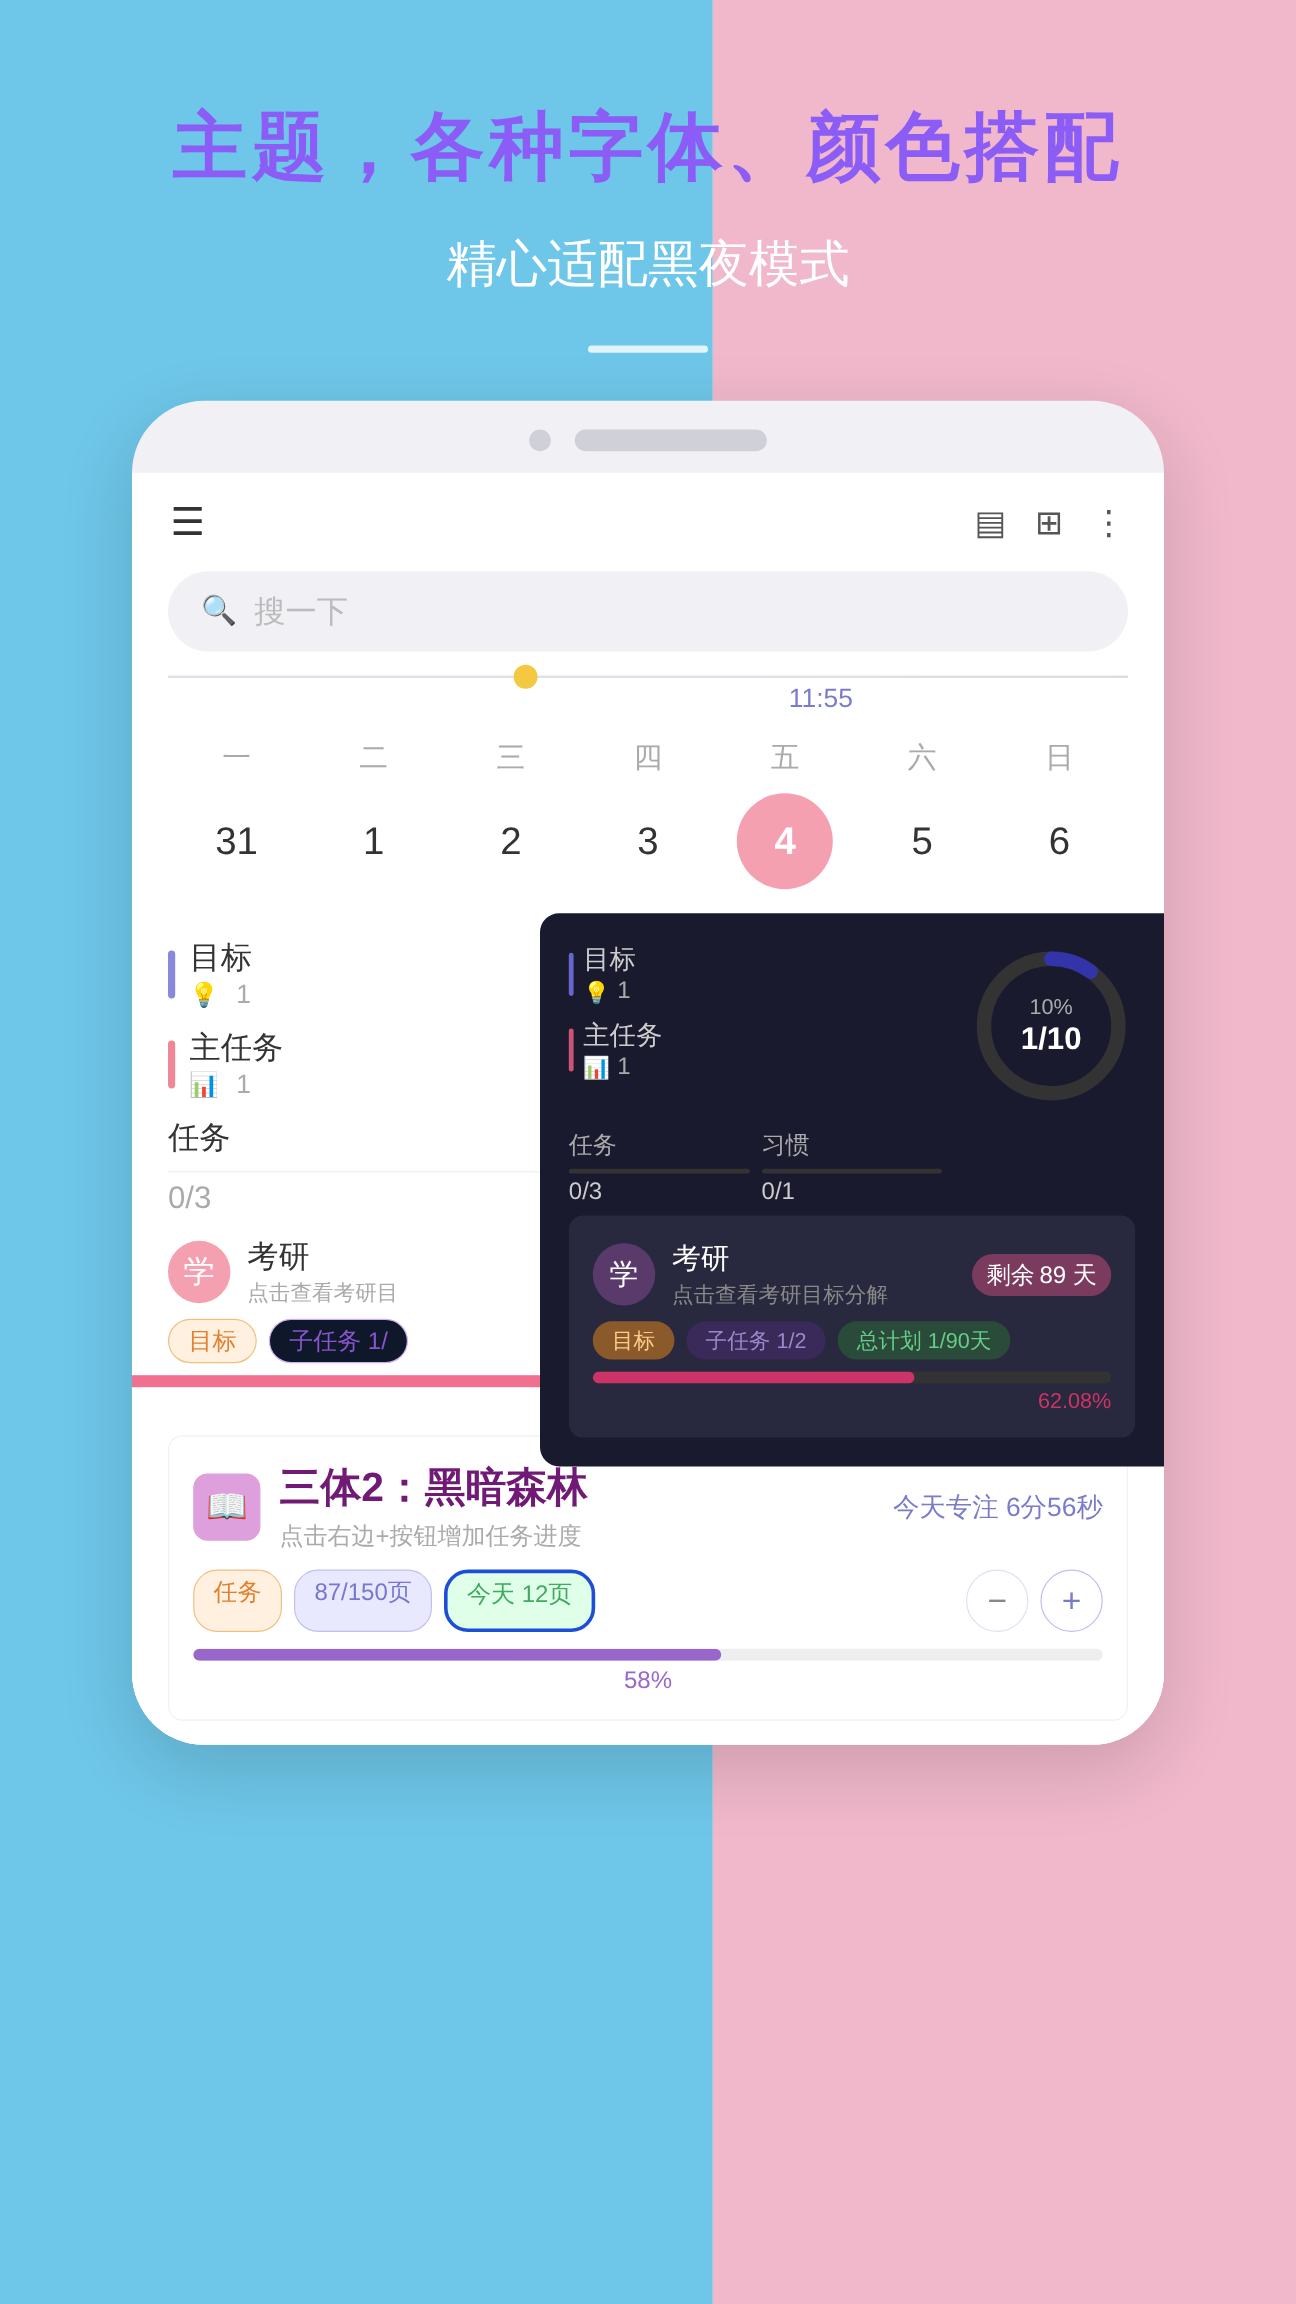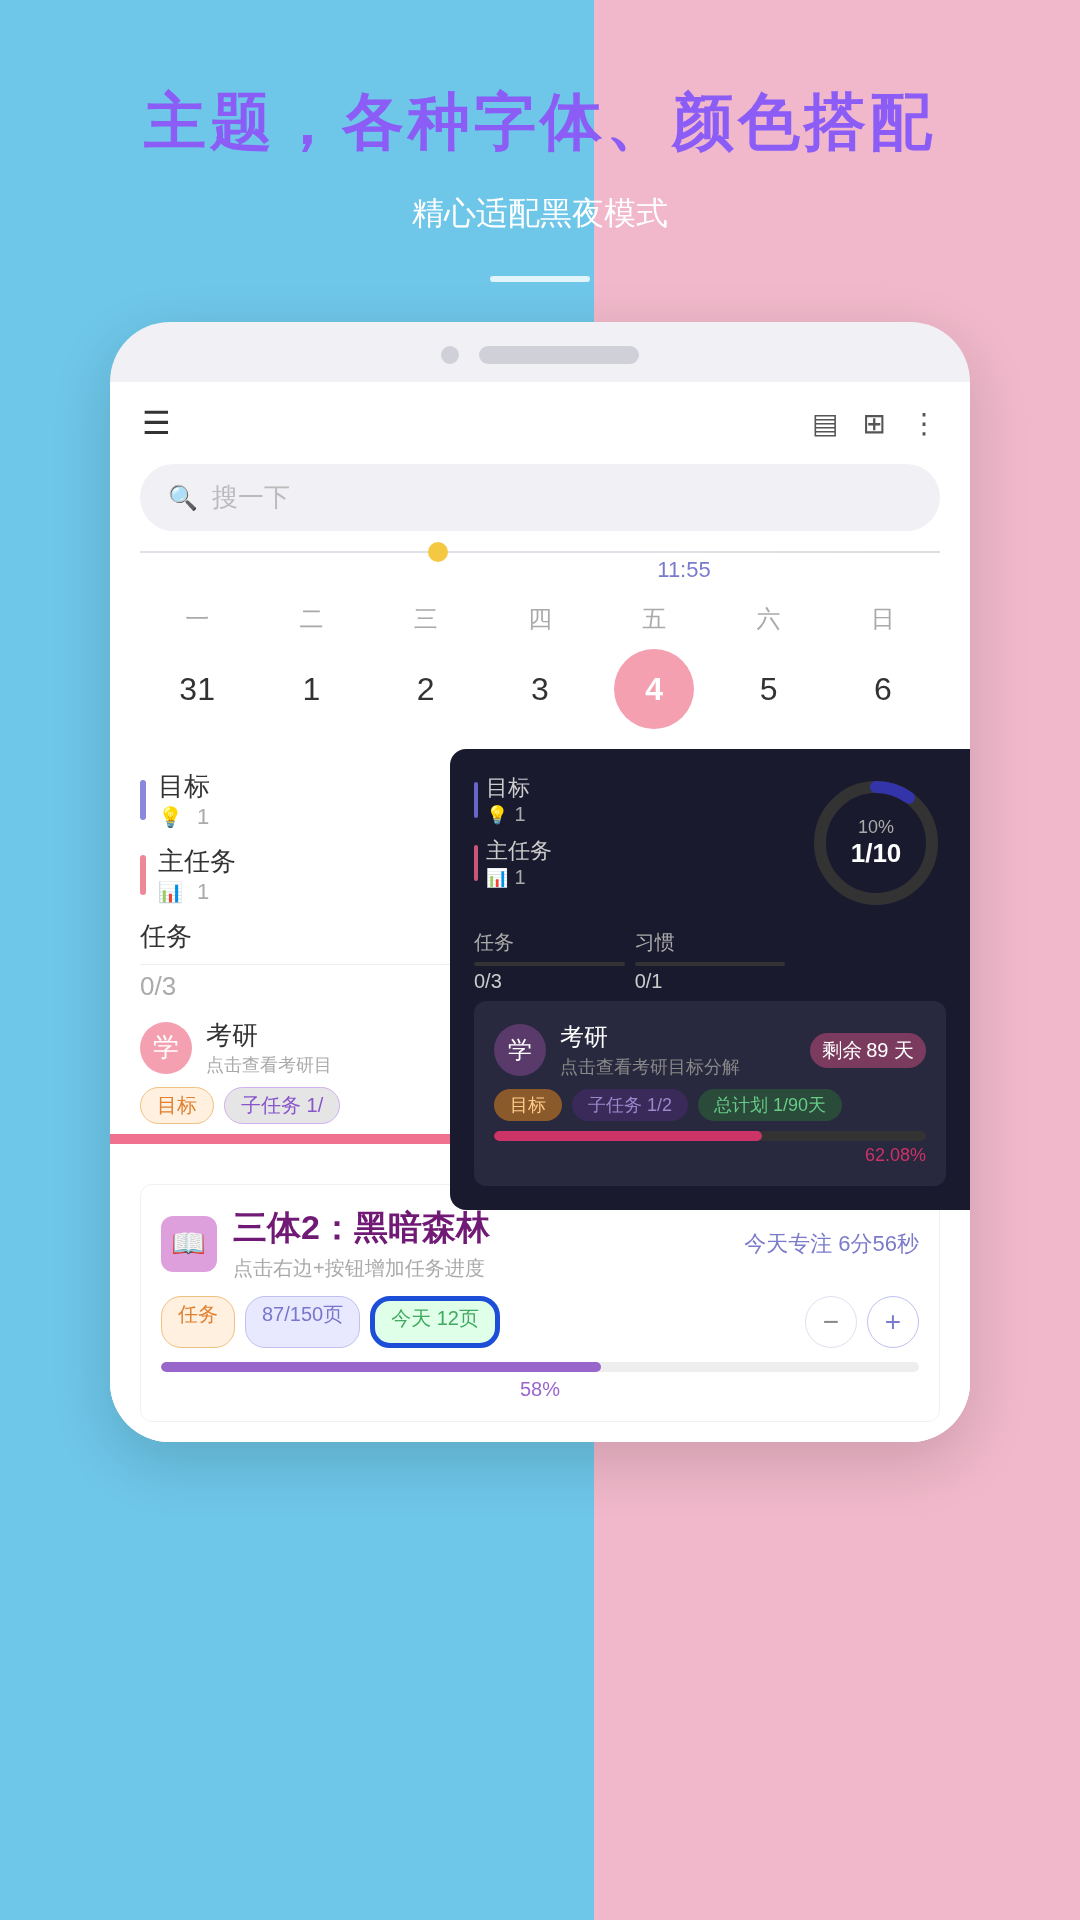--- a/index.html
+++ b/index.html
@@ -36,21 +36,21 @@
       padding-top: 80px;
     }
     .hero-title {
       font-size: 62px;
       font-weight: 700;
       color: #8b5cf6;
       letter-spacing: 4px;
       margin-bottom: 28px;
     }
     .hero-sub {
-      font-size: 32px;
+      font-size: 42px;
       color: #fff;
       font-weight: 400;
       margin-bottom: 40px;
     }
     .hero-bar {
       width: 100px;
       height: 6px;
       background: rgba(255,255,255,0.8);
       border-radius: 3px;
       margin: 0 auto 40px;
@@ -334,21 +334,21 @@
       gap: 10px;
       margin-bottom: 14px;
     }
     .book-tag {
       border-radius: 20px;
       padding: 4px 16px;
       font-size: 20px;
     }
     .btag-orange { background: #fff0e0; color: #e08030; border: 1px solid #f0c080; }
     .btag-blue { background: #e8e8ff; color: #7777cc; border: 1px solid #c0c0f0; }
-    .btag-green { background: #e0ffe8; color: #40aa60; border: 5px solid #1d4ed8; }
+    .btag-green { background: #e0ffe8; color: #40aa60; border: 3px solid #1d4ed8; }
     .ctrl-btn {
       width: 52px; height: 52px;
       border-radius: 50%;
       border: 1px solid #e0e0f0;
       display: flex;
       align-items: center;
       justify-content: center;
       font-size: 28px;
       color: #888;
       cursor: pointer;
@@ -394,21 +394,21 @@
       display: flex;
       gap: 10px;
       margin-bottom: 10px;
     }
     .light-goal-tag {
       border-radius: 20px;
       padding: 4px 16px;
       font-size: 20px;
     }
     .lgtag-orange { background: #fff0e0; color: #e08030; border: 1px solid #f0c080; }
-    .lgtag-purple { background: #e5e5e5; color: #8855cc; border: 1px solid #d0b0f0; }
+    .lgtag-purple { background: #0f172a; color: #8855cc; border: 1px solid #d0b0f0; }
   </style>
 </head>
 <body>
 
 <div class="bg-left"></div>
 <div class="bg-right"></div>
 
 <div class="hero">
   <div class="hero-title">主题，各种字体、颜色搭配</div>
   <div class="hero-sub">精心适配黑夜模式</div>

